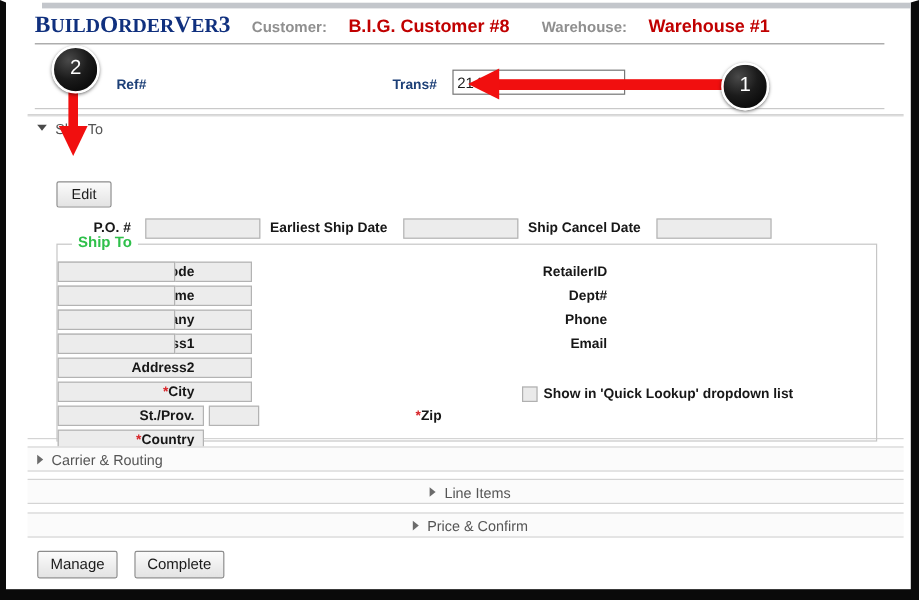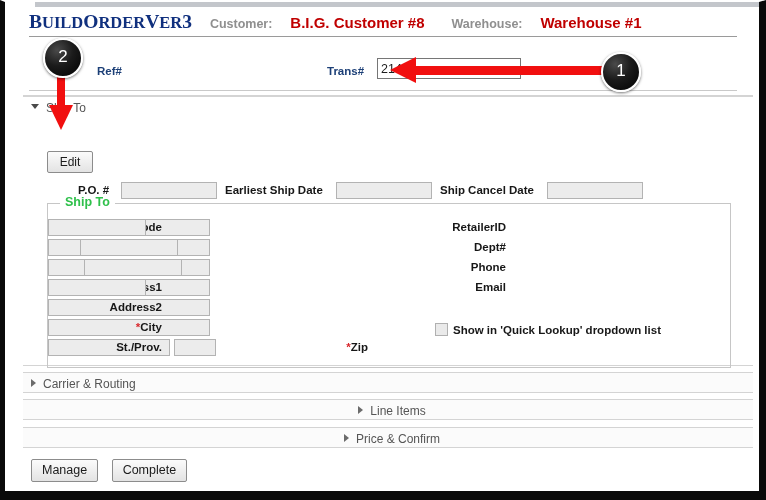--- a/index.html
+++ b/index.html
@@ -443,30 +443,34 @@
           <input class="robox lcol-input" type="text" readonly="" value="" style="">
         </div>
 
         <div class="frow" style="left:0; top:134px; width:400px;">
           <span class="flabel lcol-label"><span>St./Prov.</span></span>
           <input class="robox lcol-input-short" type="text" readonly="" value="" style="">
           <span class="flabel zip-label"><span class="req">*</span><span>Zip</span></span>
           <input class="robox zip-input" type="text" readonly="" value="" style="">
         </div>
 
+        <div class="frow" style="left:0; top:154px; width:300px;">
+          <span class="flabel lcol-label"><span class="req">*</span><span>Country</span></span>
+          <input class="robox lcol-input-short" type="text" readonly="" value="" style="">
+        </div>
 
         <div class="frow" style="left:0; top:14px; width:620px;">
           <span class="flabel rcol-label">RetailerID</span>
           <input class="robox rcol-input" type="text" readonly="" value="" style="">
         </div>
-        <div class="frow" style="left:0; top:34px; width:620px;padding-left:32px;">
+        <div class="frow" style="left:0; top:34px; width:620px;">
           <span class="flabel rcol-label">Dept#</span>
           <input class="robox rcol-input" type="text" readonly="" value="" style="">
         </div>
-        <div class="frow" style="left:0; top:54px; width:620px;padding-left:36px;">
+        <div class="frow" style="left:0; top:54px; width:620px;">
           <span class="flabel rcol-label">Phone</span>
           <input class="robox rcol-input" type="text" readonly="" value="" style="">
         </div>
         <div class="frow" style="left:0; top:74px; width:620px;">
           <span class="flabel rcol-label">Email</span>
           <input class="robox rcol-input" type="text" readonly="" value="" style="">
         </div>
 
         <div class="chk-wrap">
           <span class="chkbox"></span><span class="chk-label">Show in 'Quick Lookup' dropdown list</span>

